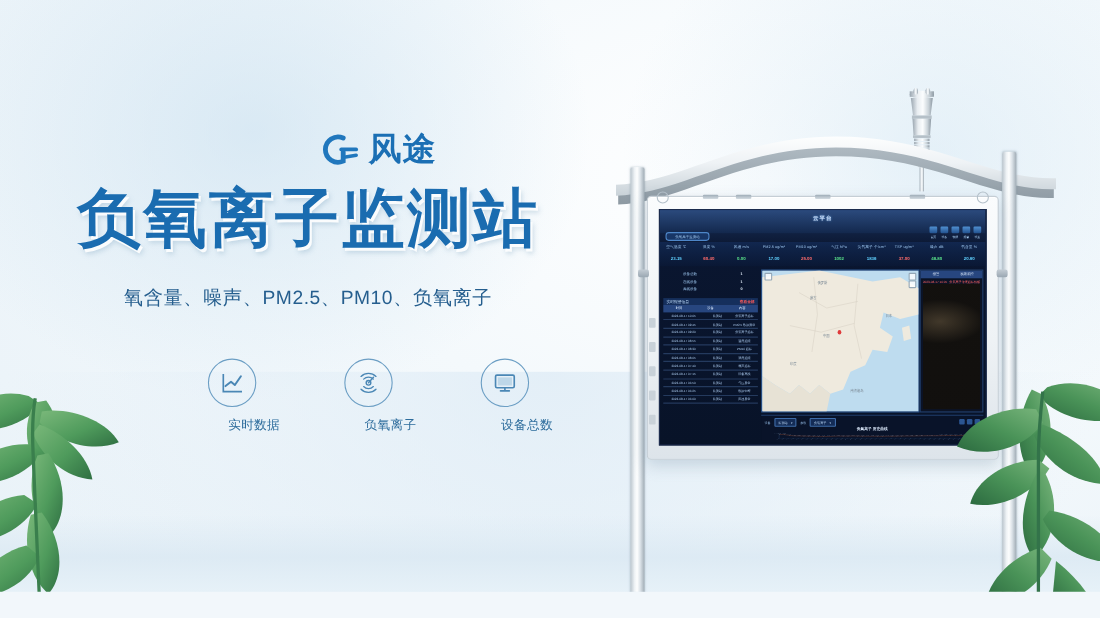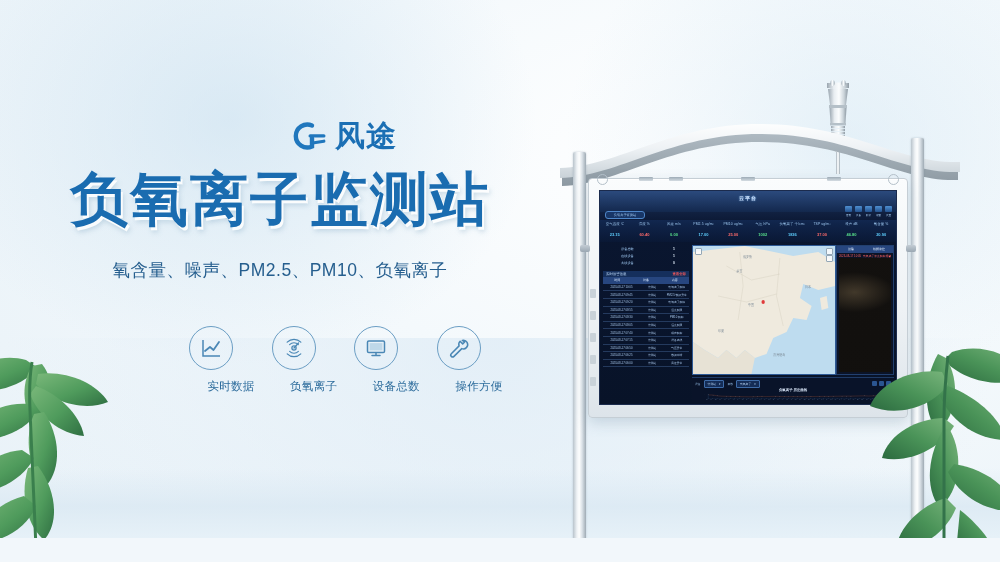--- a/index.html
+++ b/index.html
@@ -213,29 +213,20 @@
           <svg width="24" height="24" viewBox="0 0 24 24">
             <rect x="3.5" y="5" width="17" height="11.5" rx="1.3" fill="none" stroke="#4a87b5" stroke-width="1.5"></rect>
             <rect x="5.6" y="7.1" width="12.8" height="7.3" fill="#9dc2dd" opacity=".55"></rect>
             <path d="M12 16.5 L12 19" stroke="#4a87b5" stroke-width="1.5"></path>
             <path d="M8 19.4 L16 19.4" stroke="#4a87b5" stroke-width="1.5" stroke-linecap="round"></path>
           </svg>
         </span>
         <span class="feat-label">设备总数</span>
       </div>
 
-      <div class="feat">
-        <span class="feat-circle">
-          <svg width="24" height="24" viewBox="0 0 24 24">
-            <path d="M15.3 4.4 a4.3 4.3 0 0 1 4.1 7.2 a4.3 4.3 0 0 1-4.6 1 L7 20.4
-                     a1.9 1.9 0 0 1-2.7-2.7 L12.1 9.9 a4.3 4.3 0 0 1 1-4.6 l2.6 2.6 1.9-1.9z" fill="none" stroke="#4a87b5" stroke-width="1.5" stroke-linejoin="round"></path>
-          </svg>
-        </span>
-        <span class="feat-label">操作方便</span>
-      </div>
 
     </div>
   </div>
 
   <div class="station">
 
     <div class="sensor">
       <svg width="34" height="96" viewBox="0 0 34 96">
         <defs>
           <linearGradient id="mg" x1="0" y1="0" x2="1" y2="0">

